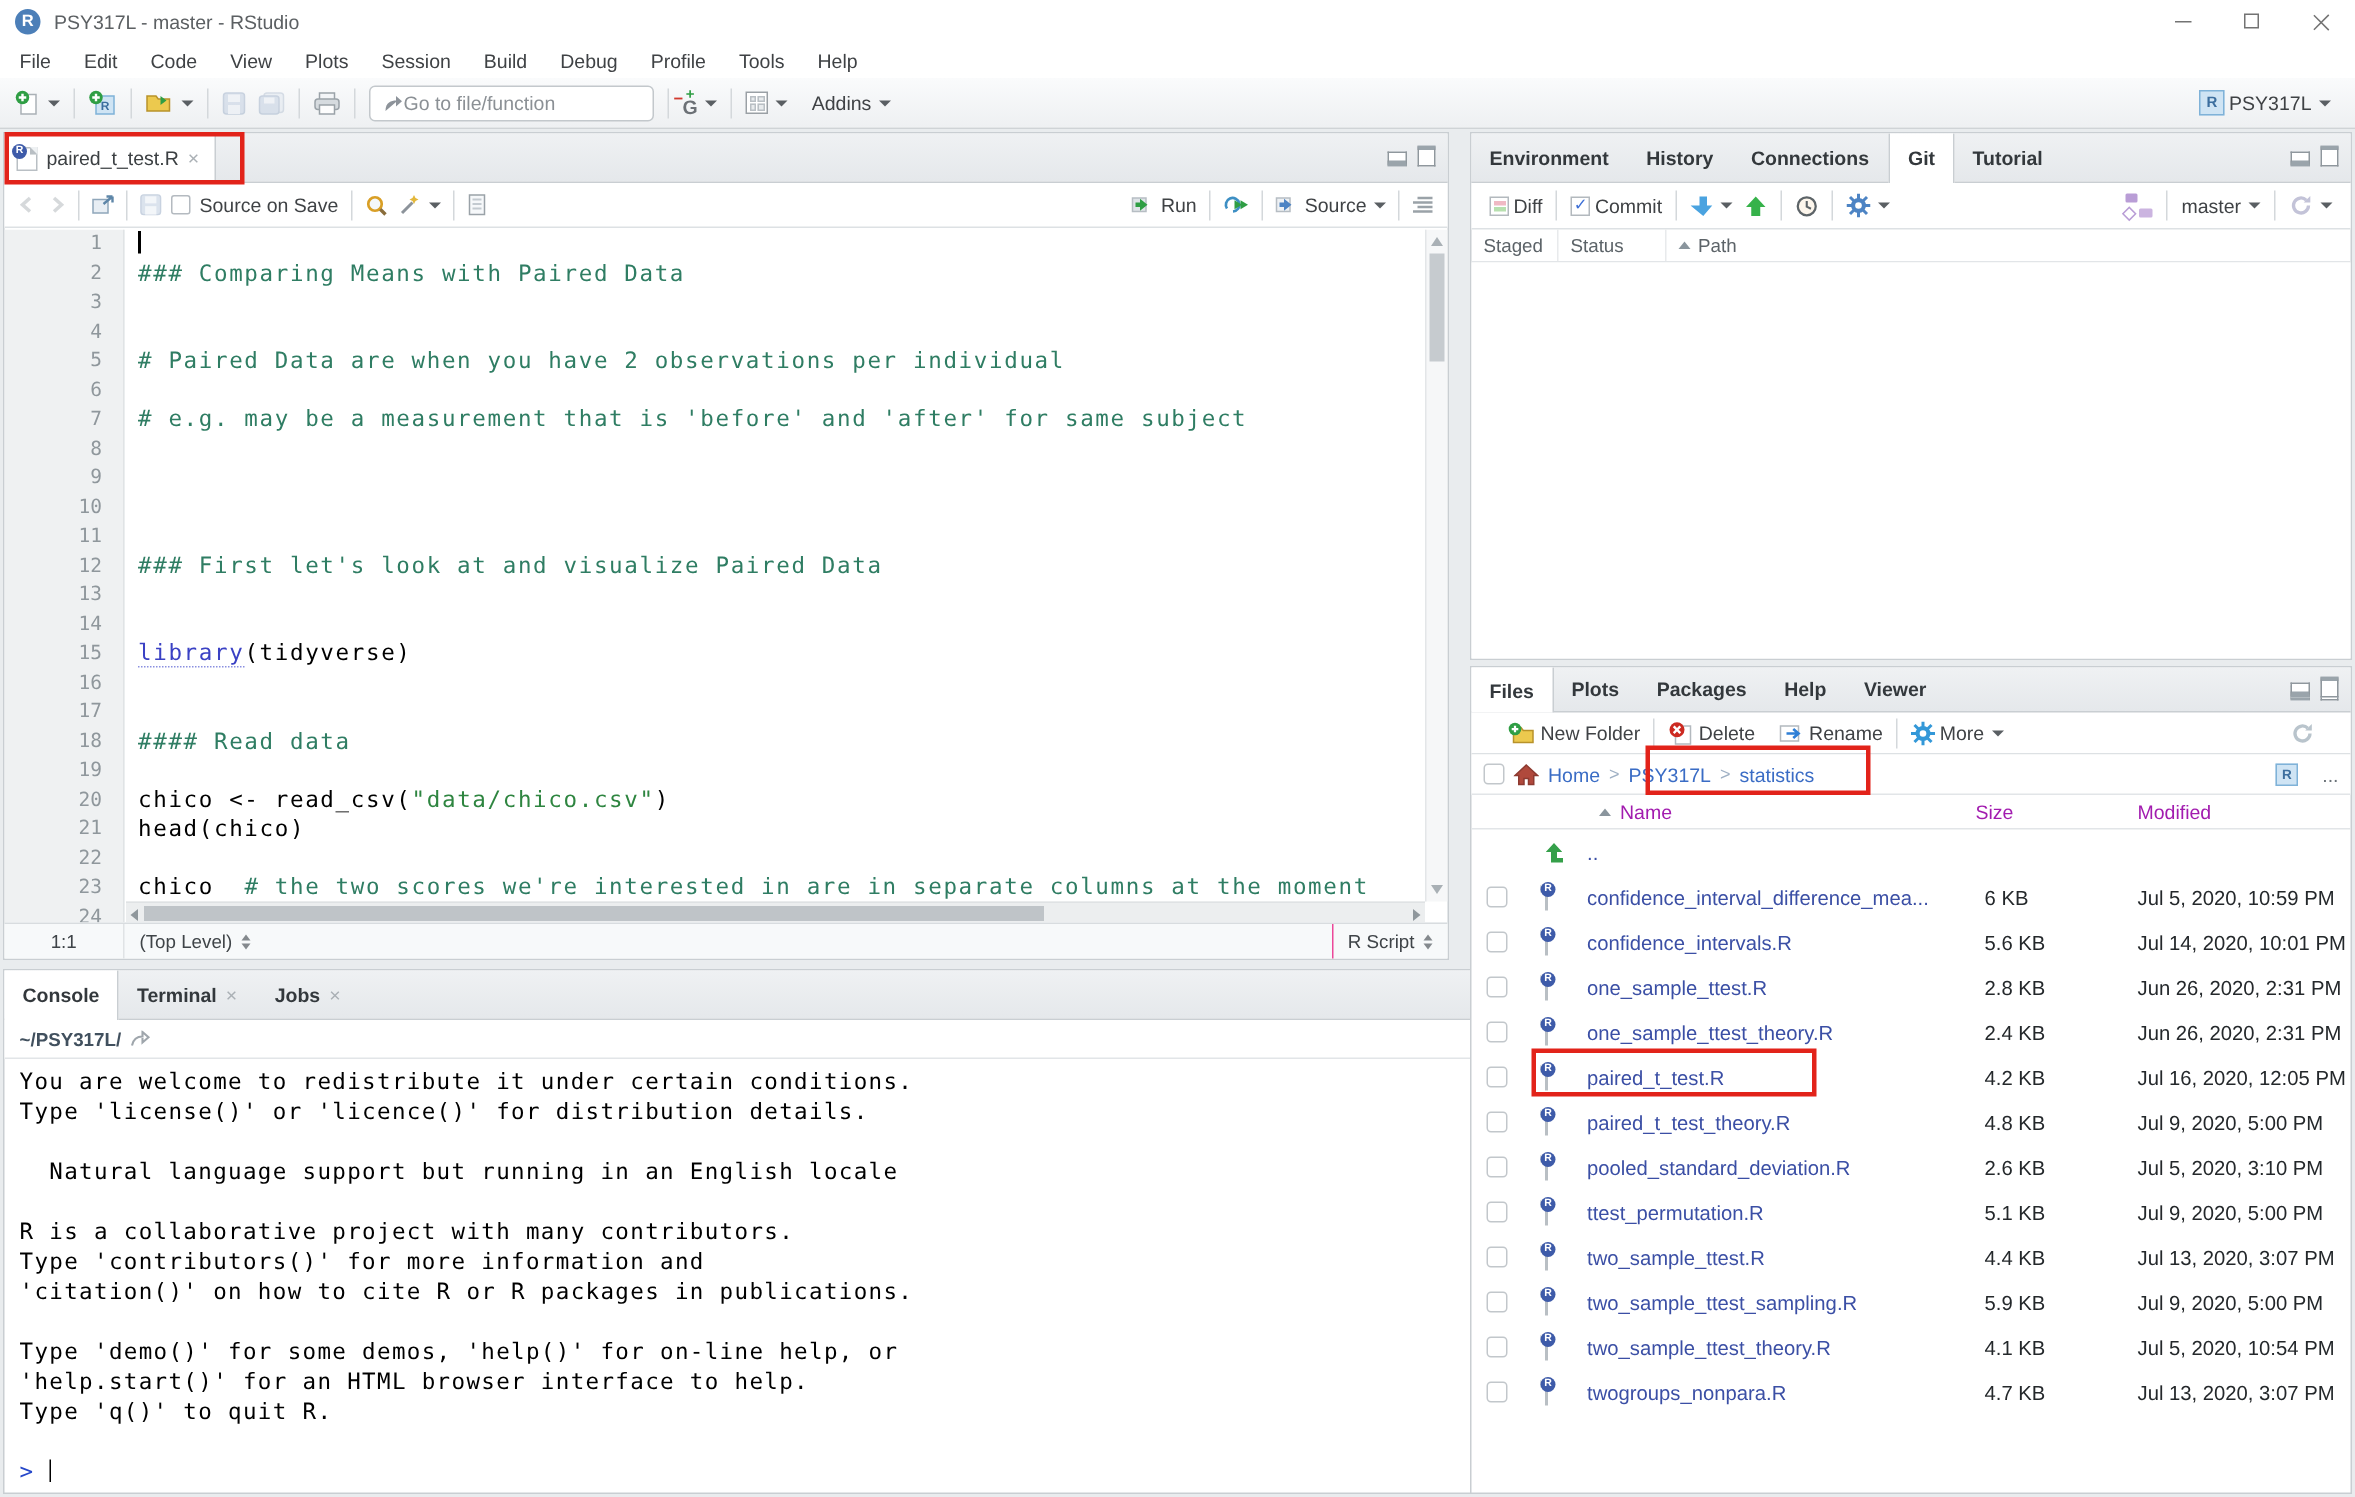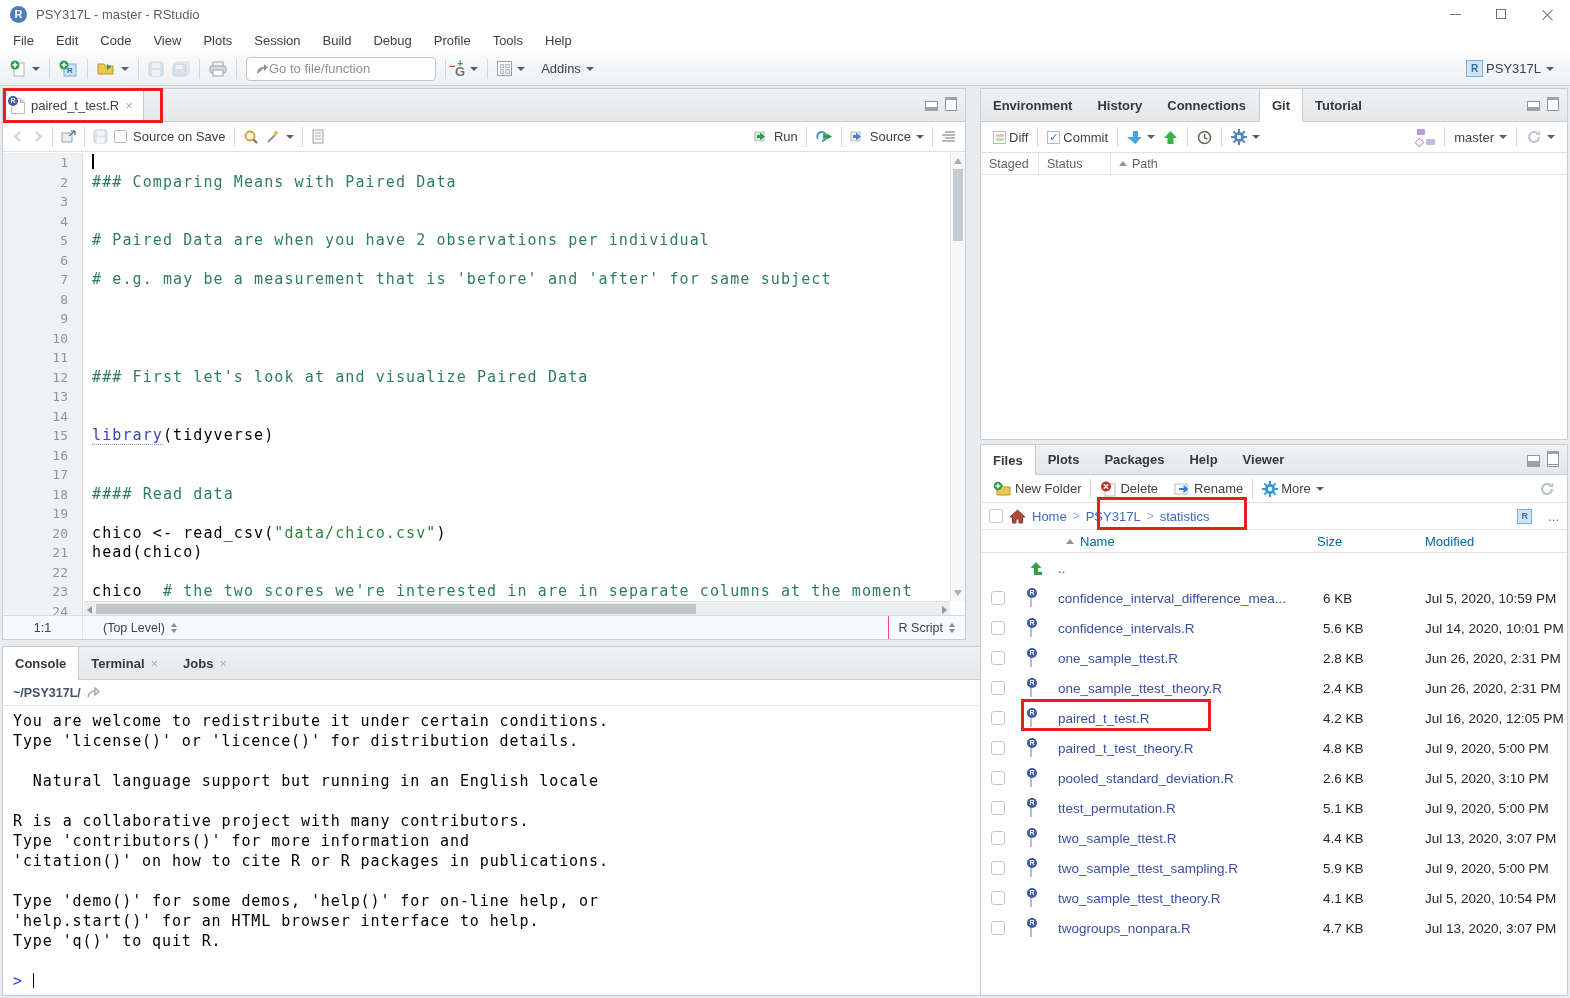--- a/index.html
+++ b/index.html
@@ -88,21 +88,21 @@
   
   .vscroll{position:absolute;right:0;top:0;bottom:14px;width:15px;background:#f6f7f8;border-left:1px solid #e3e6e8;}
   .sb-arrow{position:absolute;left:3px;width:0;height:0;border-left:4.5px solid transparent;border-right:4.5px solid transparent;}
   .sb-up{top:5px;border-bottom:6px solid #a9b0b5;}
   .sb-dn{bottom:5px;border-top:6px solid #a9b0b5;}
   .vthumb{position:absolute;left:2px;width:10px;background:#c6cbcf;}
   .hscroll{position:absolute;left:81px;right:15px;bottom:0;height:14px;background:#eceeef;border-top:1px solid #dfe2e4;}
   .hthumb{position:absolute;top:1.5px;height:10px;background:#bfc4c8;left:12px;width:600px;}
   .hs-l{position:absolute;left:3px;top:4px;width:0;height:0;border-top:4px solid transparent;border-bottom:4px solid transparent;border-right:5px solid #8f979c;}
   .hs-r{position:absolute;right:3px;top:4px;width:0;height:0;border-top:4px solid transparent;border-bottom:4px solid transparent;border-left:5px solid #8f979c;}
-  .statusbar{position:absolute;left:0;bottom:0;right:0;height:24px;background:#f7f9fa;border-top:1px solid #d8dcdf;display:flex;align-items:center;font-size:12.5px;color:#3f4448;gap:10px;}
+  .statusbar{position:absolute;left:0;bottom:0;right:0;height:24px;background:#f7f9fa;border-top:1px solid #d8dcdf;display:flex;align-items:center;font-size:12.5px;color:#3f4448;}
   .st-pos{width:80px;text-align:center;border-right:1px solid #e0e3e5;height:100%;display:flex;align-items:center;justify-content:center;}
   .st-scope{padding:0 10px;display:flex;align-items:center;gap:6px;}
   .st-right{margin-left:auto;border-left:1px solid #ec4899;height:100%;display:flex;align-items:center;padding:0 10px;gap:6px;}
   .spin{display:inline-flex;flex-direction:column;gap:2px;}
   .spin i{width:0;height:0;border-left:3.5px solid transparent;border-right:3.5px solid transparent;}
   .spin .u{border-bottom:4px solid #84898d;}
   .spin .d{border-top:4px solid #84898d;}
 
   
   .pathrow{height:26px;border-bottom:1px solid #e2e5e8;display:flex;align-items:center;padding:0 10px;background:#fff;}
@@ -123,25 +123,25 @@
   .diff-ic i{height:3px;}
   .diff-ic .pink{background:#f0b9c4;}.diff-ic .grn{background:#b7e0af;}
   .commit-ic{width:13px;height:13px;border:1px solid #b3b9be;background:#fff;color:#3d6fd6;font-size:11px;line-height:11px;text-align:center;font-weight:bold;}
   .branch-ic{position:relative;width:20px;height:16px;}
   .branch-ic .sq1{position:absolute;left:2px;top:0;width:8px;height:6px;background:#b99dd6;border-radius:1px;}
   .branch-ic .sq2{position:absolute;right:0;bottom:0;width:9px;height:6px;background:#cbb4e0;border-radius:1px;}
   .branch-ic .dia{position:absolute;left:1px;bottom:-1px;width:7px;height:7px;border:1.5px solid #b99dd6;transform:rotate(45deg);background:#fff;}
 
   
   .p-files .tabstrip{height:30px;}
-  .fbar{height:28px;border-bottom:1px solid #dde1e4;display:flex;align-items:center;padding:0 8px;background:#fff;font-size:13px;color:#3f4245;}
+  .fbar{height:28px;border-bottom:1px solid #dde1e4;display:flex;align-items:center;padding:0 20px;background:#fff;font-size:13px;color:#3f4245;}
   .crumb{height:27px;border-bottom:1px solid #e2e5e8;display:flex;align-items:center;padding:0 8px;background:#fff;font-size:13px;gap:6px;}
   .crumb a{color:#3a6cc5;text-decoration:none;}
   .crumb .sep{color:#9fb0c4;font-size:12px;}
-  .fhead{height:23px;border-bottom:1px solid #e2e5e8;display:flex;align-items:center;font-size:13px;color:#0369a1;}
+  .fhead{height:23px;border-bottom:1px solid #e2e5e8;display:flex;align-items:center;font-size:13px;color:#a21caf;}
   .fh-name{margin-left:85px;display:flex;align-items:center;gap:6px;}
   .fh-size{position:absolute;left:336px;}
   .fh-mod{position:absolute;left:444px;}
   .fhead{position:relative;}
   .flist{position:absolute;left:0;top:108px;right:0;bottom:0;overflow:hidden;}
   .frow{position:relative;height:30px;display:flex;align-items:center;font-size:13.5px;}
   .frow .cb{position:absolute;left:10px;width:14px;height:14px;border:1px solid #c2c7cb;border-radius:3px;background:#fff;}
   .frow .icn{position:absolute;left:49px;}
   .frow .fname{position:absolute;left:77px;color:#3b4fa5;white-space:nowrap;}
   .frow .fsize{position:absolute;left:342px;color:#24282b;}

